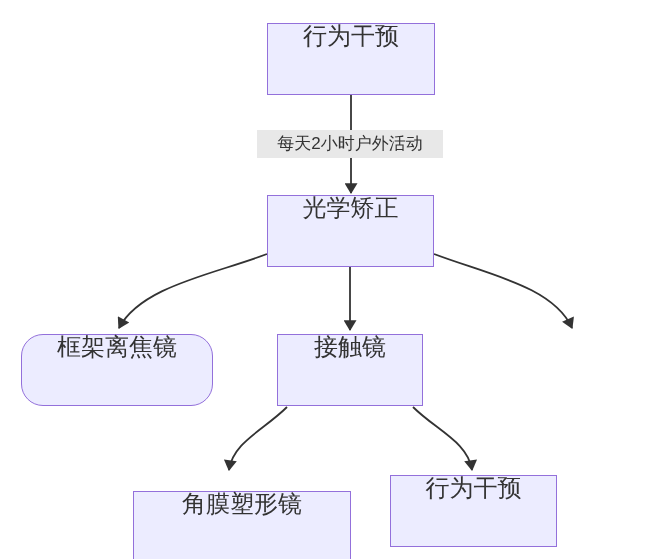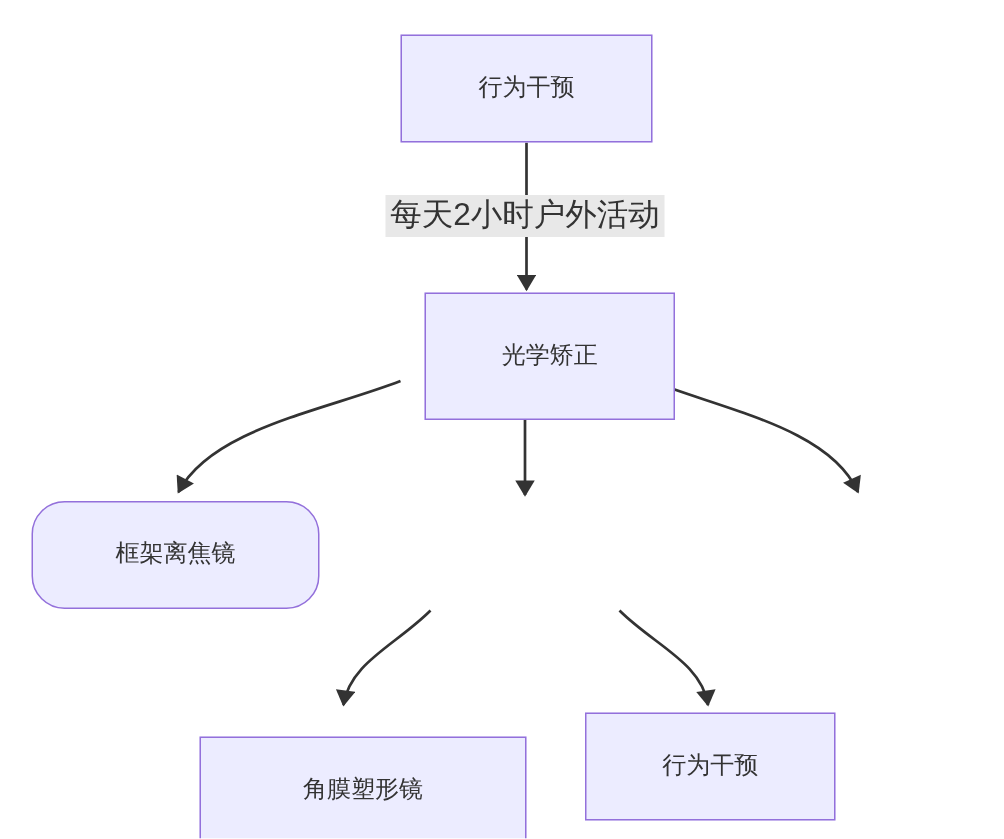--- a/index.html
+++ b/index.html
@@ -29,33 +29,33 @@
   #arrowhead path {
     fill: var(--edge-color, #333333);
     stroke: none;
   }
   .node {
     position: absolute;
     box-sizing: border-box;
     background: var(--node-fill, #ECECFF);
     border: 1.5px solid var(--node-border, #9370DB);
     display: flex;
-    align-items: center;
+    align-items: flex-start;
     justify-content: center;
     color: var(--text-color, #333333);
-    font-size: 16px;
+    font-size: 24px;
     line-height: 1;
     white-space: nowrap;
   }
   .edge-label {
     position: absolute;
     box-sizing: border-box;
     background: var(--label-bg, #e8e8e8);
     color: var(--text-color, #333333);
-    font-size: 21px;
+    font-size: 17px;
     line-height: 28px;
     text-align: center;
     white-space: nowrap;
     padding: 0 3px;
   }
 </style>
 </head>
 <body>
 
 <div class="canvas">
@@ -75,28 +75,31 @@
   </svg>
 
   <div class="node" style="left:267px; top:23px; width:168px; height:72px;">
     <span>行为干预</span>
   </div>
 
   <div class="edge-label" style="left:257px; top:130px; width:186px; height:28px;">
     <span>每天2小时户外活动</span>
   </div>
 
-  <div class="node" style="left:267px; top:195px; width:167px; height:85px;margin-left:16px;">
+  <div class="node" style="left:267px; top:195px; width:167px; height:72px;">
     <span>光学矫正</span>
   </div>
 
   <div class="node" style="left:21px; top:334px; width:192px; height:72px;border-radius:22px;">
     <span>框架离焦镜</span>
   </div>
 
+  <div class="node" style="left:277px; top:334px; width:146px; height:72px;">
+    <span>接触镜</span>
+  </div>
 
 
   <div class="node" style="left:133px; top:491px; width:218px; height:72px;font-family:Liberation Serif, serif;">
     <span>角膜塑形镜</span>
   </div>
 
   <div class="node" style="left:390px; top:475px; width:167px; height:72px;">
     <span>行为干预</span>
   </div>
 

